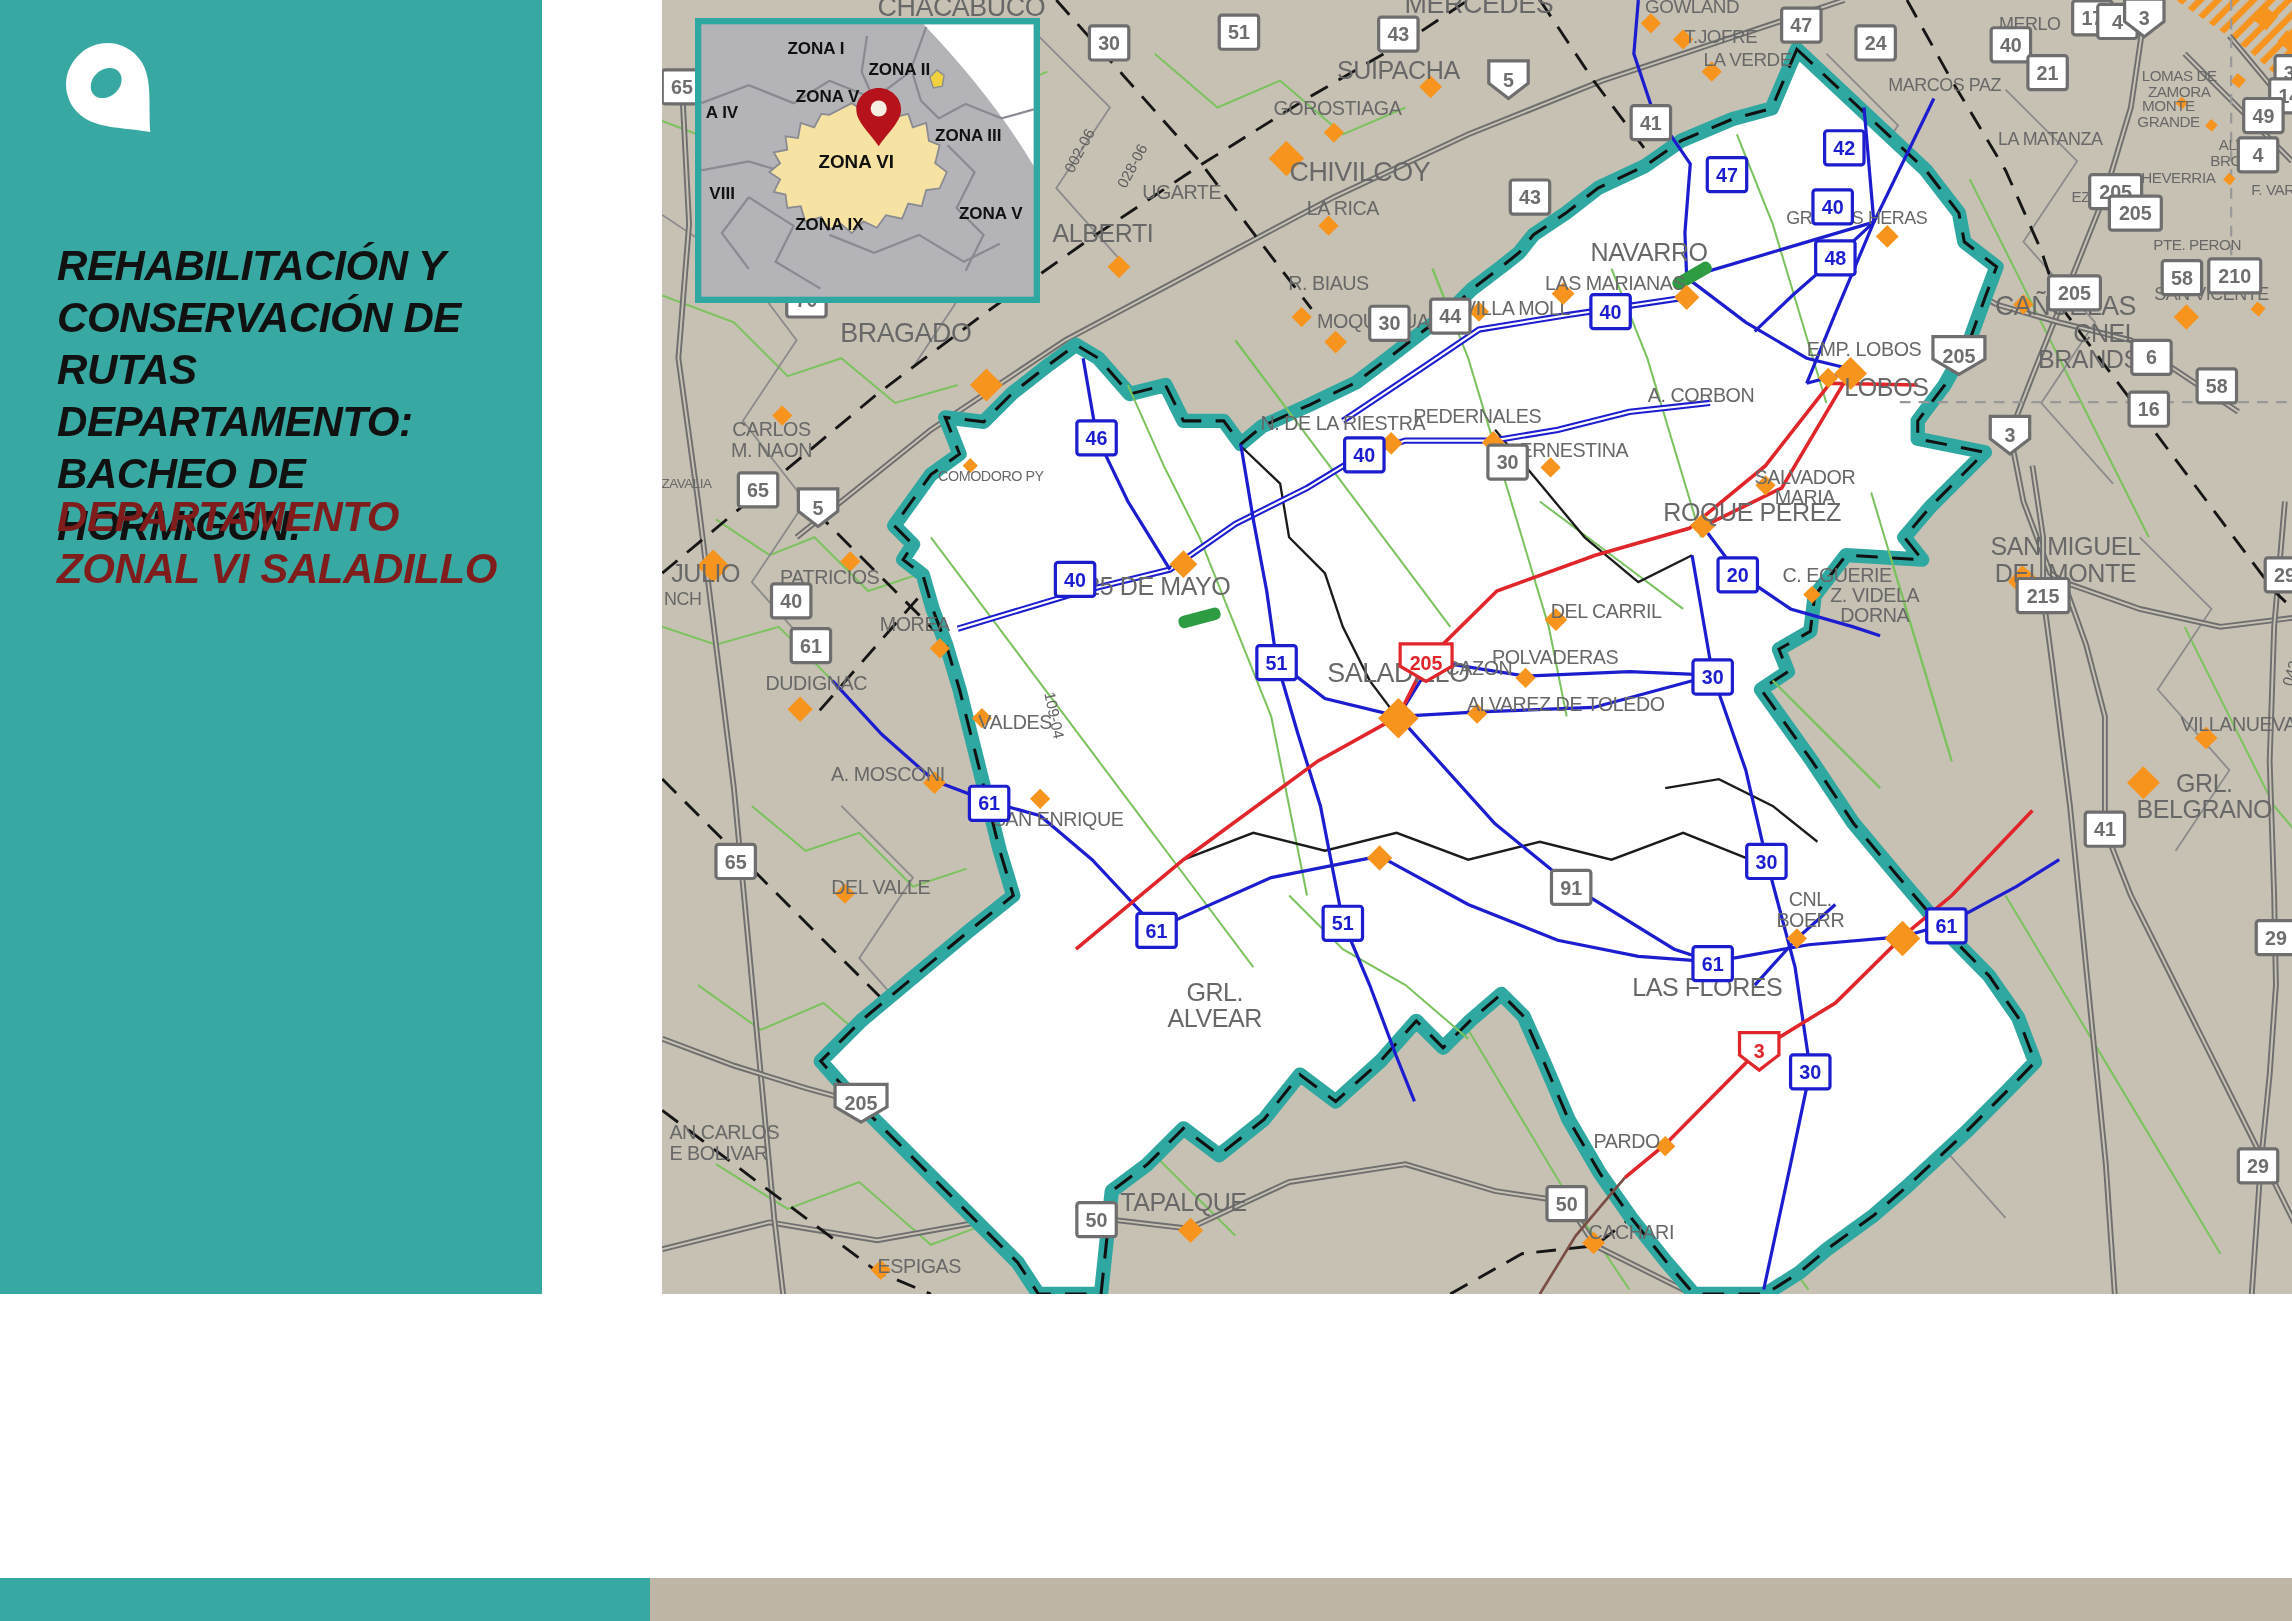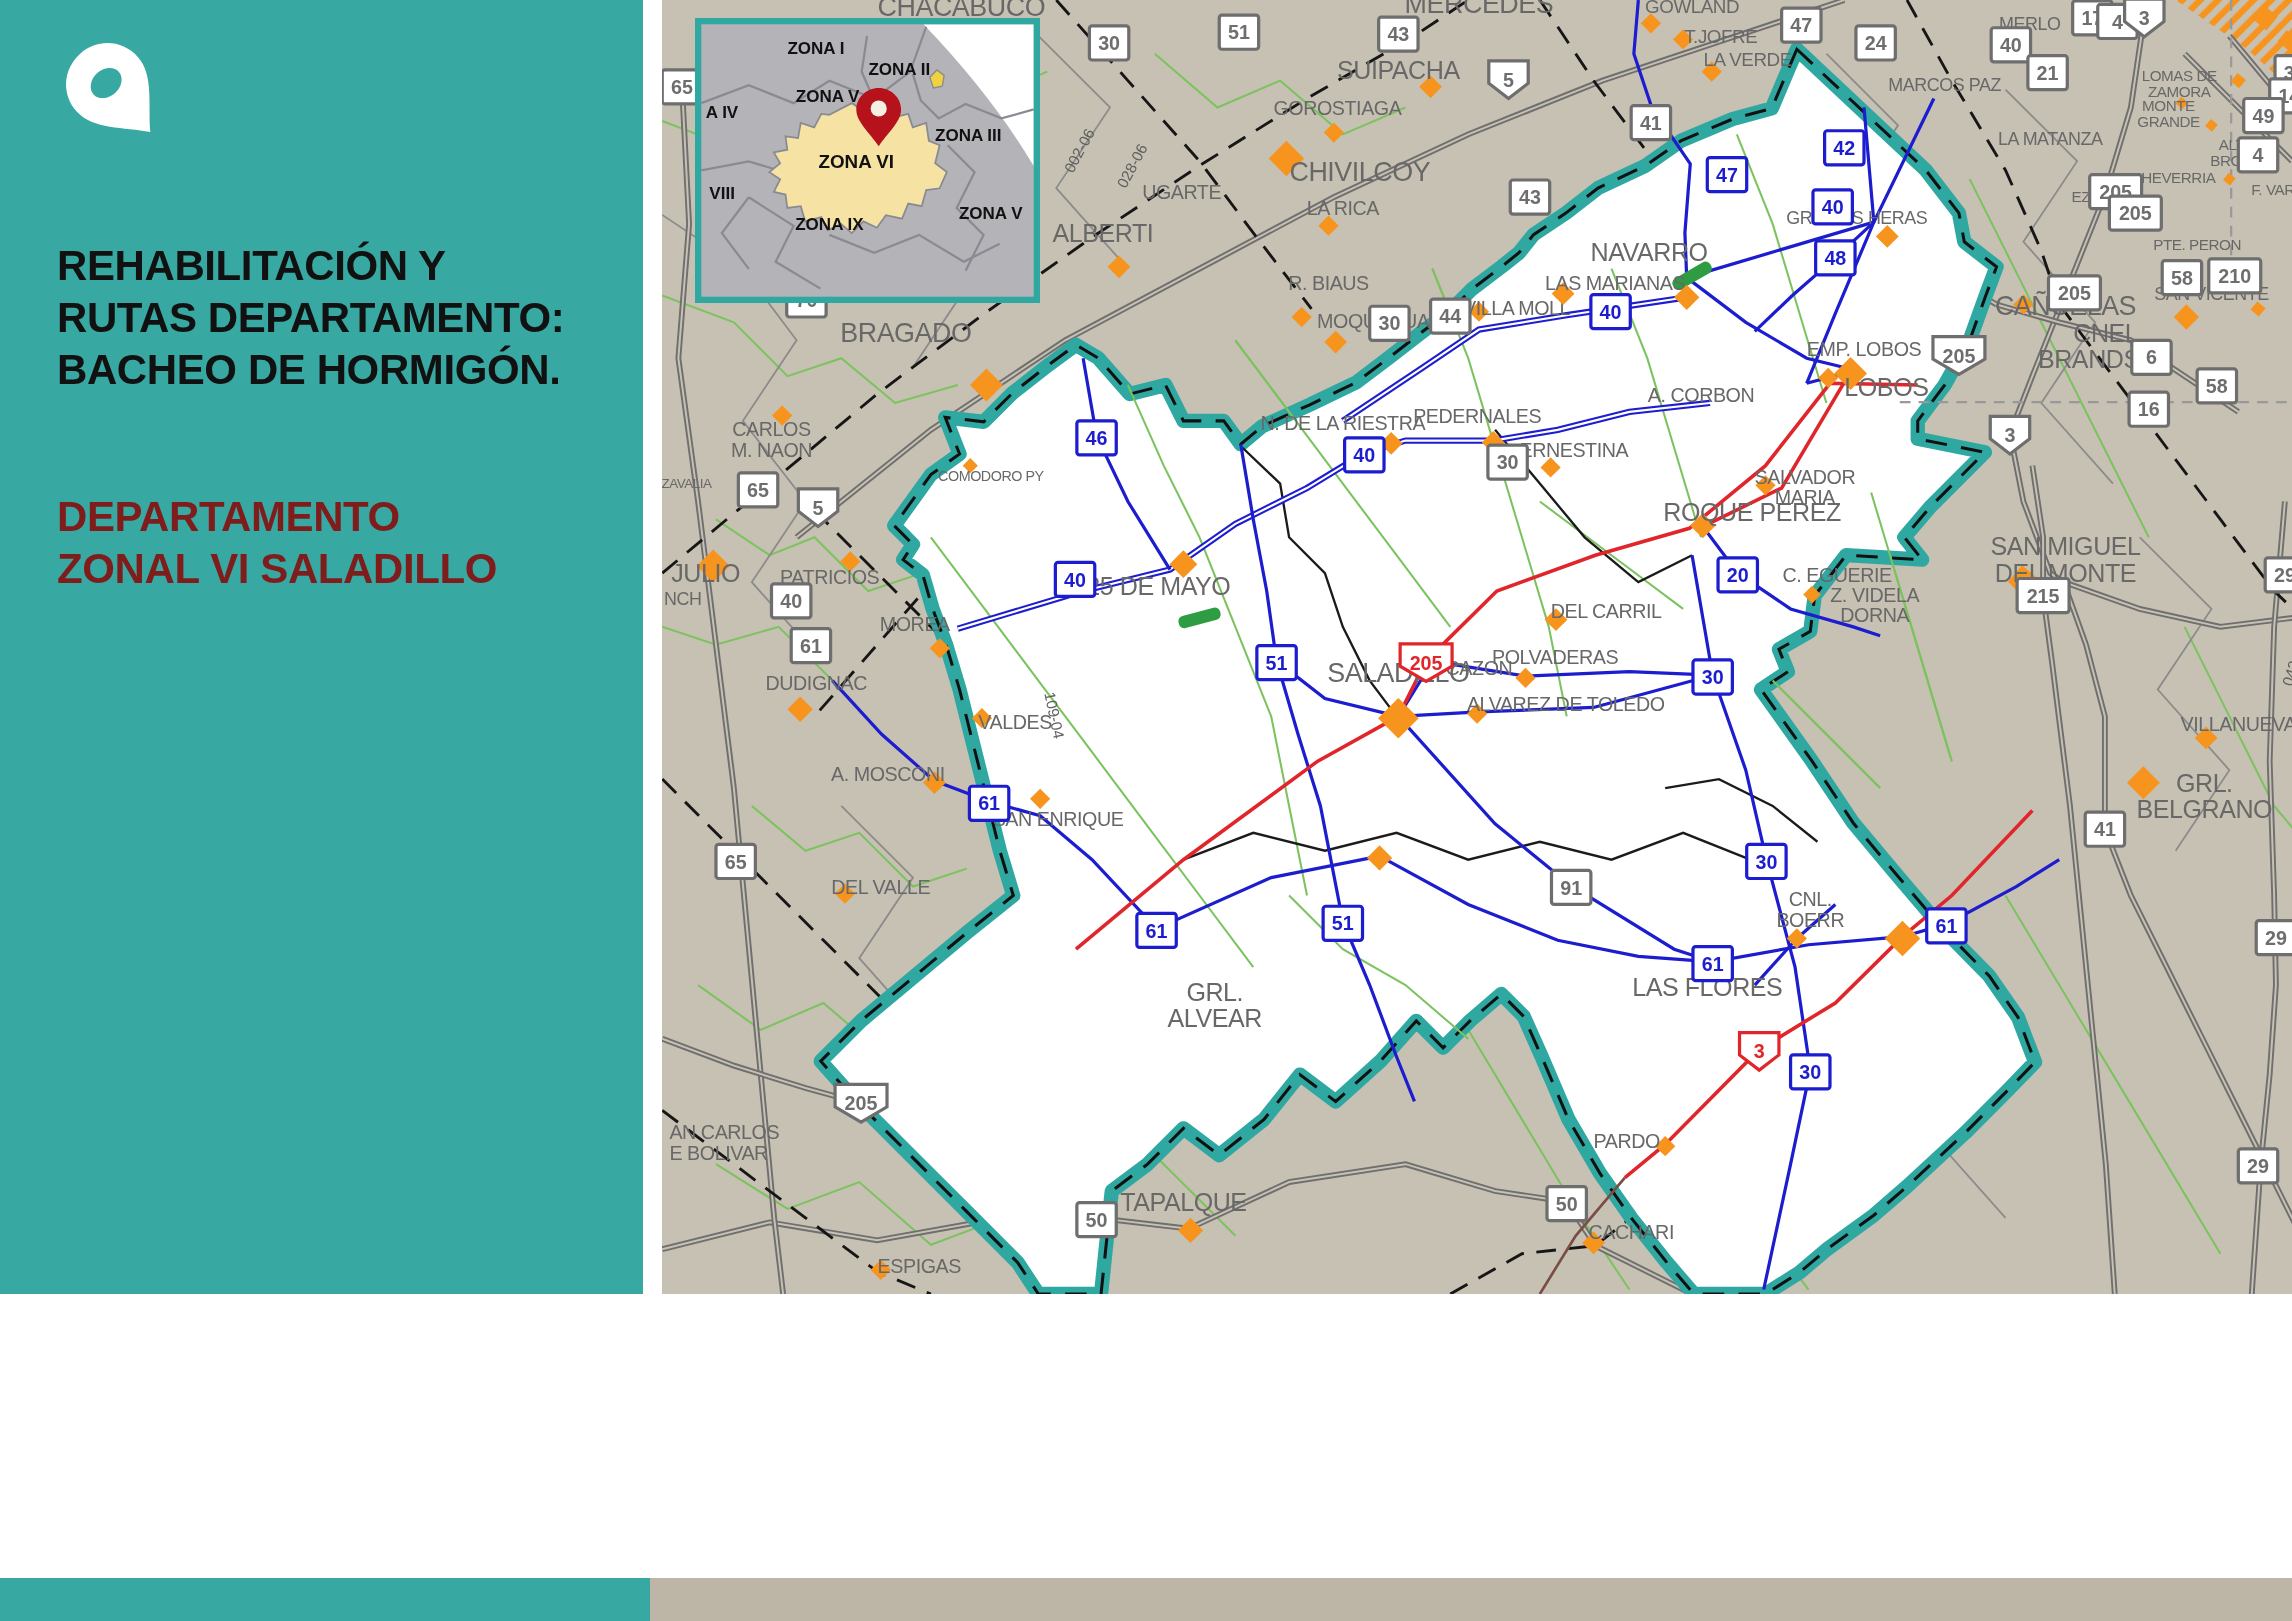--- a/index.html
+++ b/index.html
@@ -1,17 +1,17 @@
 <!DOCTYPE html>
 <html style="font-size:14.3px"><head>
 <meta charset="utf-8">
 <style>
   html,body{margin:0;padding:0;}
   body{width:2293px;height:1621px;overflow:hidden;background:#fff;font-family:"Liberation Sans",sans-serif;position:relative;}
-  #sidebar{position:absolute;left:0;top:0;width:643px;height:1294px;background:#38A9A2;}
+  #sidebar{position:absolute;left:0;top:0;width:542px;height:1294px;background:#38A9A2;font-style:italic;}
   #pin-wrap{position:absolute;left:52px;top:38px;}
   #sidebar-text{position:absolute;left:57px;top:240px;color:#111;font-weight:bold;font-size:42px;line-height:52px;letter-spacing:-0.4px;}
   #sidebar-sub{position:absolute;left:57px;top:491px;color:#7f1d1d;font-weight:bold;font-size:42px;line-height:52px;letter-spacing:-0.4px;}
   #map-wrap{position:absolute;left:643px;top:0;width:1650px;height:1294px;background:#C7C1B3;overflow:hidden;margin-left:19px;}
   #inset{position:absolute;left:33px;top:18px;width:345px;height:306px;}
   #footer{position:absolute;left:0;top:1294px;width:2293px;height:284px;background:#ffffff;}
   #bottombar-teal{position:absolute;left:0;top:1578px;width:650px;height:43px;background:#38A9A2;}
   #bottombar-beige{position:absolute;left:650px;top:1578px;width:1643px;height:43px;background:#BDB5A5;}
   svg text{font-family:"Liberation Sans",sans-serif;}
 </style>
@@ -22,20 +22,21 @@
   <div id="pin-wrap">
     <svg width="125" height="107" viewBox="0 0 140 120">
       <g transform="translate(62,52) rotate(-42)">
         <path d="M0,-46 C26,-46 46,-26 46,0 C46,27 18,48 0,72 C-18,48 -46,27 -46,0 C-46,-26 -26,-46 0,-46 Z" fill="#ffffff"></path>
         <ellipse cx="0" cy="-2" rx="19" ry="15" fill="#38A9A2"></ellipse>
       </g>
     </svg>
   </div>
   <div id="sidebar-text">
     <div>REHABILITACIÓN Y</div>
+    <div>CONSERVACIÓN DE</div>
     <div>RUTAS DEPARTAMENTO:</div>
     <div>BACHEO DE HORMIGÓN.</div>
   </div>
   <div id="sidebar-sub">
     <div>DEPARTAMENTO</div>
     <div>ZONAL VI SALADILLO</div>
   </div>
 </div>
 
 <div id="map-wrap">

